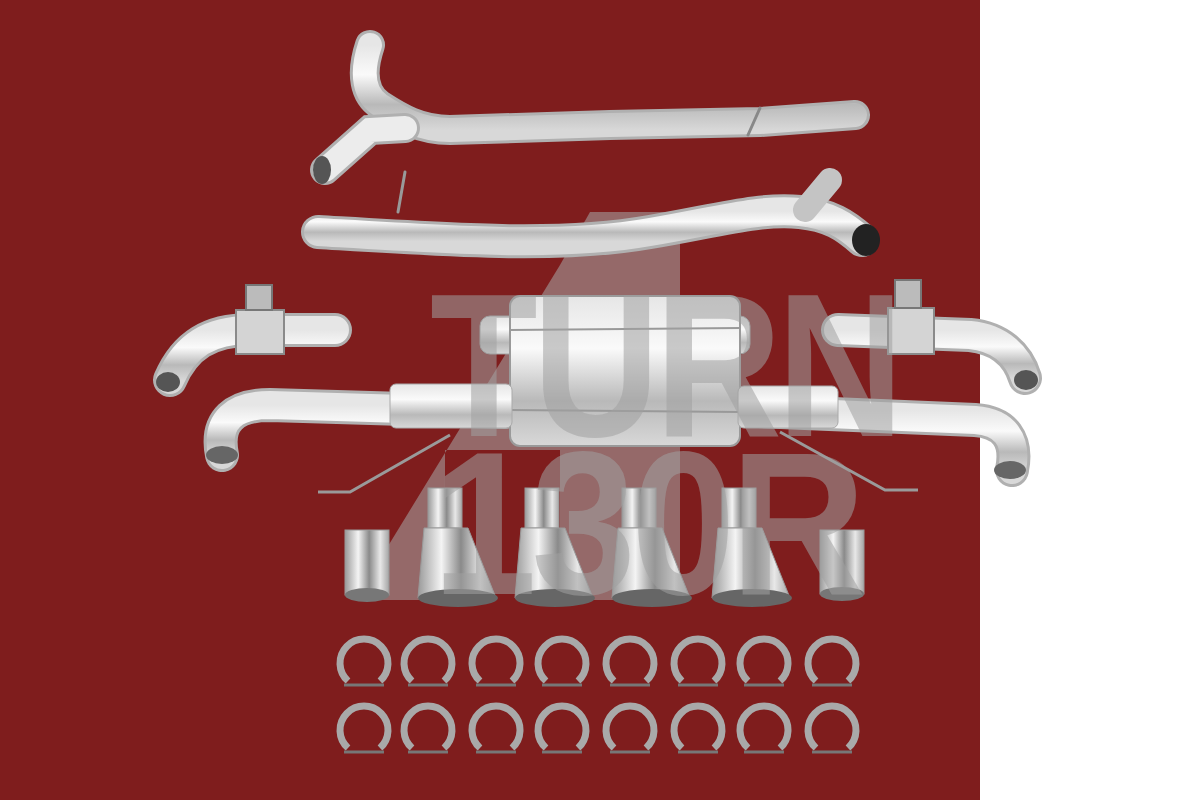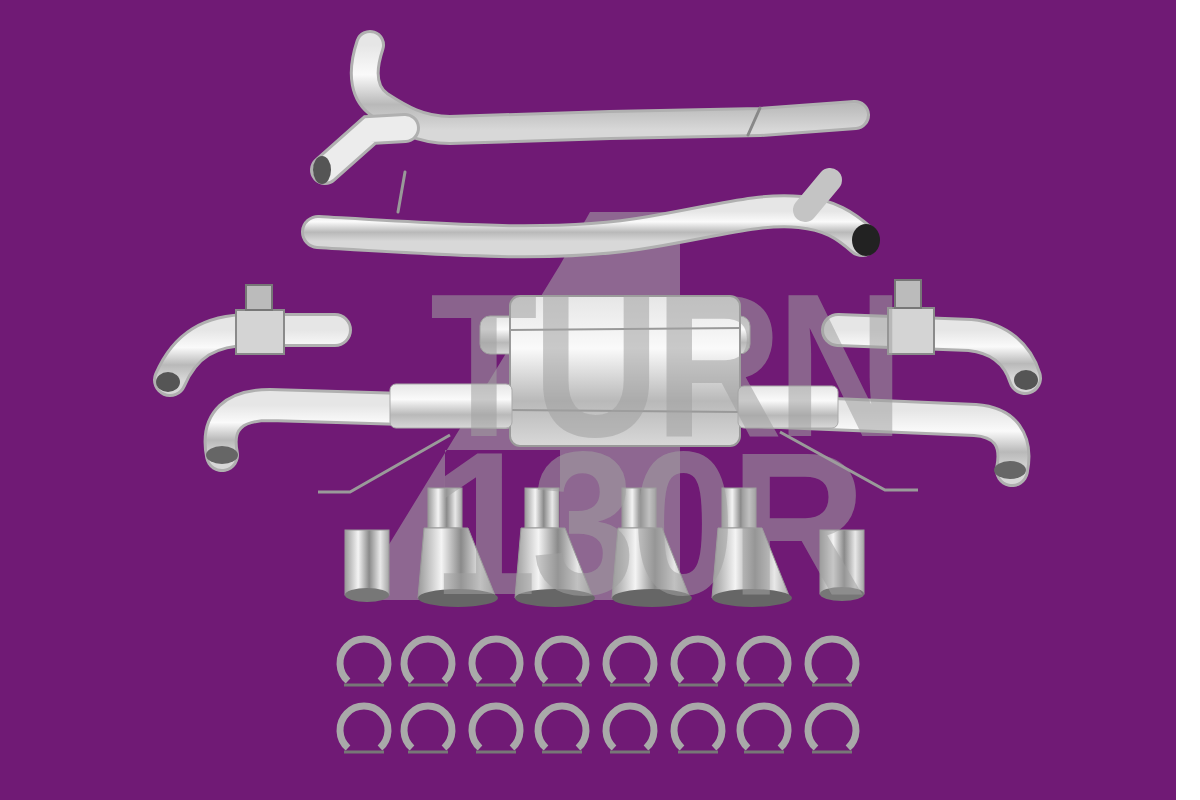--- a/index.html
+++ b/index.html
@@ -1,17 +1,17 @@
 <!DOCTYPE html>
 <html><head>
 <meta charset="utf-8">
 <style>
   html, body { margin: 0; padding: 0; background: #ffffff; }
   body { width: 1200px; height: 800px; overflow: hidden; position: relative; font-family: "Liberation Sans", sans-serif; }
-  .stage { position: absolute; left: 0; top: 0; width: 1176px; height: 800px; background: #701a75; }
+  .stage { position: absolute; left: 0; top: 0; width: 980px; height: 800px; background: #7f1d1d; }
   svg { position: absolute; left: 0; top: 0; }
   .wm-text { position: absolute; font-family: "Liberation Sans", sans-serif; font-weight: 700; color: rgba(160,160,160,0.55); letter-spacing: -6px; line-height: 1; }
   .wm-turn { left: 430px; top: 262px; font-size: 205px; transform: scaleX(0.86); transform-origin: left top; }
   .wm-130r { left: 432px; top: 420px; font-size: 205px; transform: scaleX(0.92); transform-origin: left top; }
 </style>
 </head>
 <body>
 
 <div class="stage">
   <svg width="1200" height="800" viewBox="0 0 1200 800">

